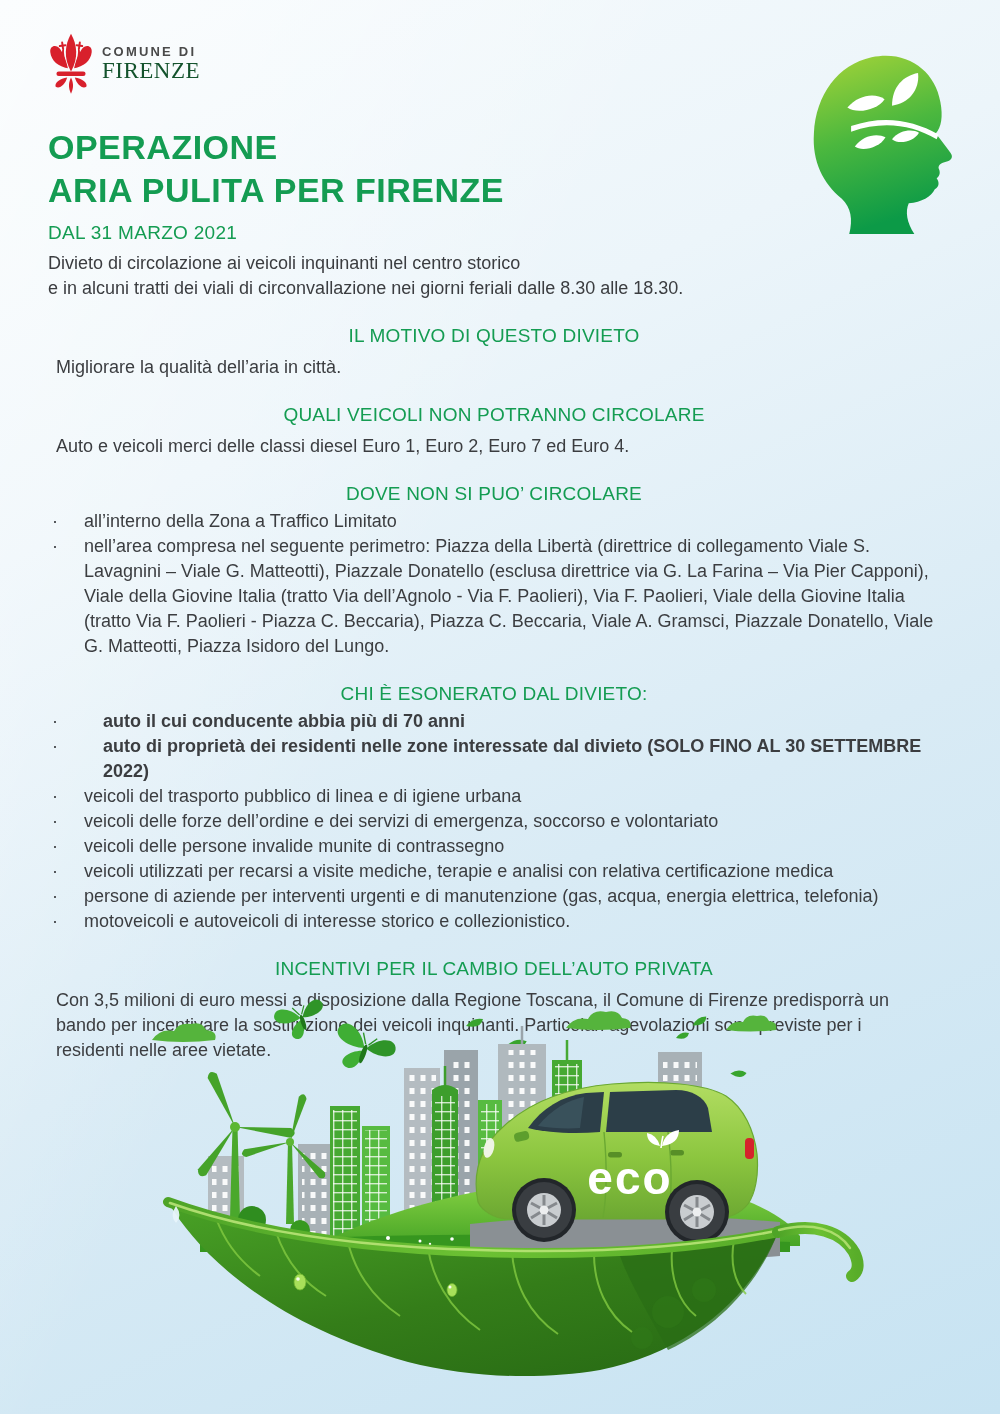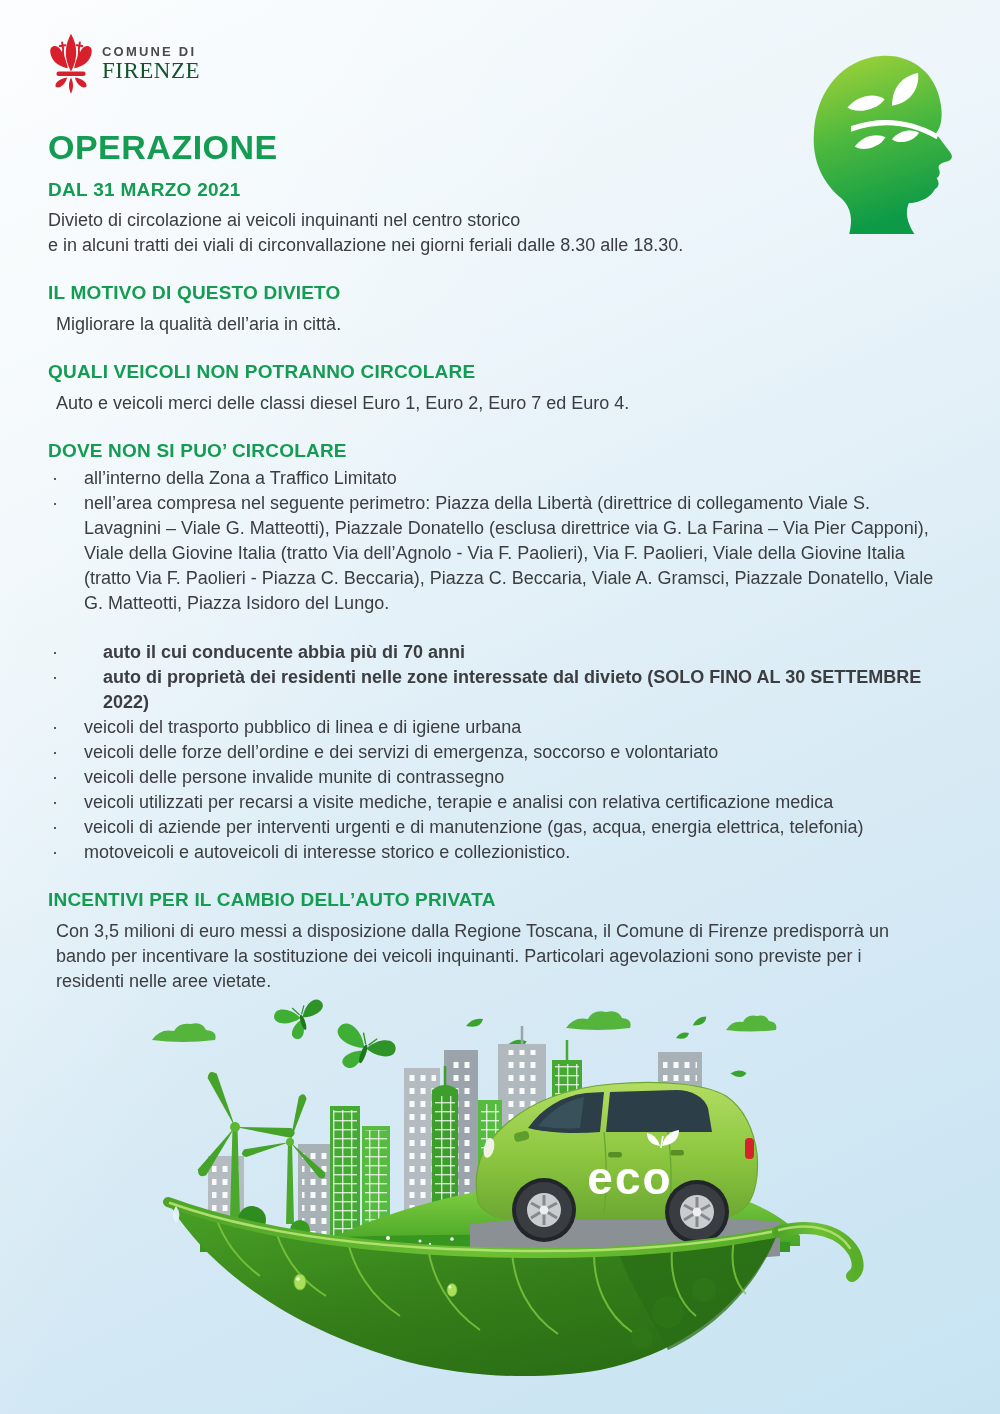--- a/index.html
+++ b/index.html
@@ -16,25 +16,25 @@
   .logo{position:absolute;left:48px;top:32px;display:flex;align-items:center;gap:8px;}
   .logo-fleur{width:46px;height:62px;}
   .logo-text{display:flex;flex-direction:column;line-height:1;}
   .logo-small{font-size:13px;letter-spacing:2.2px;color:#4a4a4a;font-weight:bold;margin-bottom:1px;}
   .logo-big{font-family:"Liberation Serif","DejaVu Serif",serif;font-size:23px;color:#14532d;letter-spacing:.5px;}
   .head-art{position:absolute;left:795px;top:48px;width:168px;height:186px;}
 
   .content{position:absolute;left:48px;top:126px;width:892px;color:#3b3d40;}
   h1{margin:0;font-size:34px;line-height:43px;color:#149c52;letter-spacing:.5px;font-weight:bold;}
   h1 .tl{display:block;}
-  .date{margin:10px 0 0 0;font-size:19px;font-weight:bold;color:#149c52;letter-spacing:.3px;}
+  .date{margin:10px 0 0 0;font-size:19px;font-weight:normal;color:#149c52;letter-spacing:.3px;}
   .intro{margin:7px 0 0 0;font-size:18px;line-height:25px;}
   .intro .il{display:block;}
   .sec{margin-top:24px;}
-  .sec h3{margin:13px 0 4px 0;font-size:19px;color:#149c52;letter-spacing:.2px;font-weight:bold;}
+  .sec h3{margin:13px 0 4px 0;font-size:19px;color:#149c52;letter-spacing:.2px;font-weight:normal;text-align:center;}
   .sec p{margin:8px;font-size:18px;line-height:25px;}
   .blist{list-style:none;margin:0;padding:0;font-size:18px;line-height:25px;}
   .blist li{display:flex;align-items:flex-start;}
   .blist .dot{flex:0 0 32px;text-align:left;padding-left:4px;color:#3b3d40;}
   .blist .btext{flex:1;}
   .blist li.bold .btext{font-weight:bold;margin-left:19px;}
 
   .eco-scene{position:absolute;left:0;top:994px;width:1000px;height:420px;}
 </style>
 </head>
@@ -78,20 +78,21 @@
     <path d="M104,62 C104,42 116,30 132,27 C134,45 122,60 104,62 Z"></path>
     <path d="M56,64 C68,50 86,48 96,55 C88,67 66,71 56,64 Z"></path>
     <path d="M64,106 C72,94 88,91 97,96 C91,107 72,112 64,106 Z"></path>
     <path d="M104,98 C112,88 126,87 133,91 C127,101 111,104 104,98 Z"></path>
   </g>
 </svg>
 
 <div class="content">
   <h1>
     <span class="tl">OPERAZIONE</span>
+    <span class="tl">ARIA PULITA PER FIRENZE</span>
   </h1>
   <p class="date">DAL 31 MARZO 2021</p>
   <p class="intro">
     <span class="il">Divieto di circolazione ai veicoli inquinanti nel centro storico</span>
     <span class="il">e in alcuni tratti dei viali di circonvallazione nei giorni feriali dalle 8.30 alle 18.30.</span>
   </p>
 
   <section class="sec">
     <h3>IL MOTIVO DI QUESTO DIVIETO</h3>
     <p>Migliorare la qualità dell’aria in città.</p>
@@ -110,20 +111,21 @@
           <span class="btext">all’interno della Zona a Traffico Limitato</span>
         </li>
       <li>
           <span class="dot">·</span>
           <span class="btext">nell’area compresa nel seguente perimetro: Piazza della Libertà (direttrice di collegamento Viale S. Lavagnini – Viale G. Matteotti), Piazzale Donatello (esclusa direttrice via G. La Farina – Via Pier Capponi), Viale della Giovine Italia (tratto Via dell’Agnolo - Via F. Paolieri), Via F. Paolieri, Viale della Giovine Italia (tratto Via F. Paolieri - Piazza C. Beccaria), Piazza C. Beccaria, Viale A. Gramsci, Piazzale Donatello, Viale G. Matteotti, Piazza Isidoro del Lungo.</span>
         </li>
     </ul>
   </section>
 
   <section class="sec">
+    <h3>CHI È ESONERATO DAL DIVIETO:</h3>
     <ul class="blist">
       <li class="bold">
           <span class="dot">·</span>
           <span class="btext">auto il cui conducente abbia più di 70 anni</span>
         </li>
       <li class="bold">
           <span class="dot">·</span>
           <span class="btext">auto di proprietà dei residenti nelle zone interessate dal divieto (SOLO FINO AL 30 SETTEMBRE 2022)</span>
         </li>
       <li>
@@ -137,21 +139,21 @@
       <li>
           <span class="dot">·</span>
           <span class="btext">veicoli delle persone invalide munite di contrassegno</span>
         </li>
       <li>
           <span class="dot">·</span>
           <span class="btext">veicoli utilizzati per recarsi a visite mediche, terapie e analisi con relativa certificazione medica</span>
         </li>
       <li>
           <span class="dot">·</span>
-          <span class="btext">veicoli di aziende per interventi urgenti e di manutenzione (gas, acqua, energia elettrica, telefonia)</span>
+          <span class="btext">persone di aziende per interventi urgenti e di manutenzione (gas, acqua, energia elettrica, telefonia)</span>
         </li>
       <li>
           <span class="dot">·</span>
           <span class="btext">motoveicoli e autoveicoli di interesse storico e collezionistico.</span>
         </li>
     </ul>
   </section>
 
   <section class="sec">
     <h3>INCENTIVI PER IL CAMBIO DELL’AUTO PRIVATA</h3>

